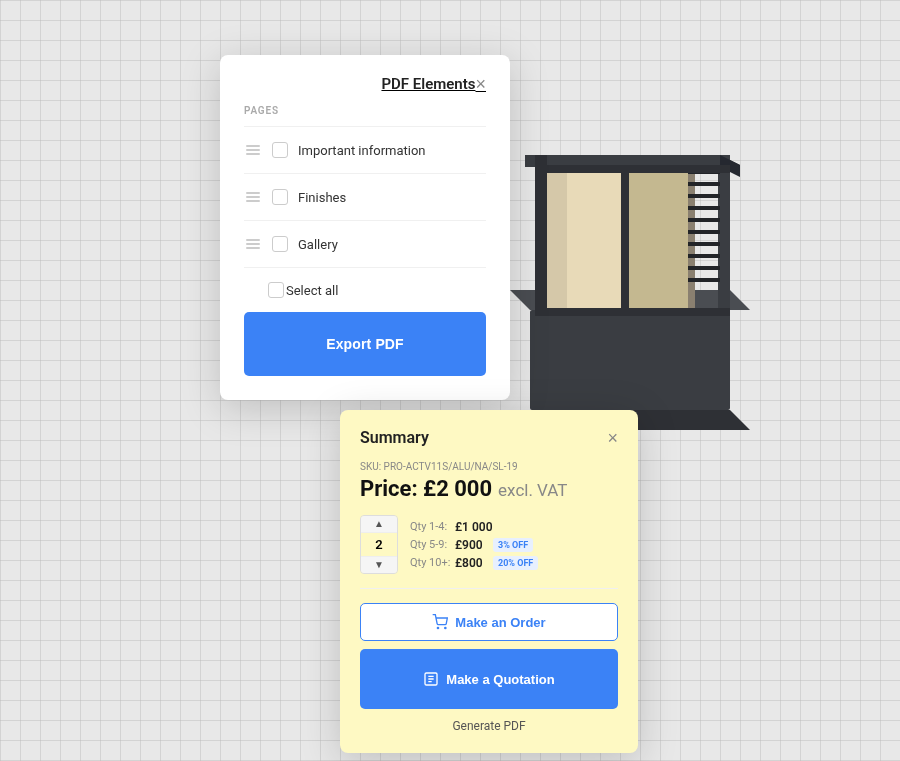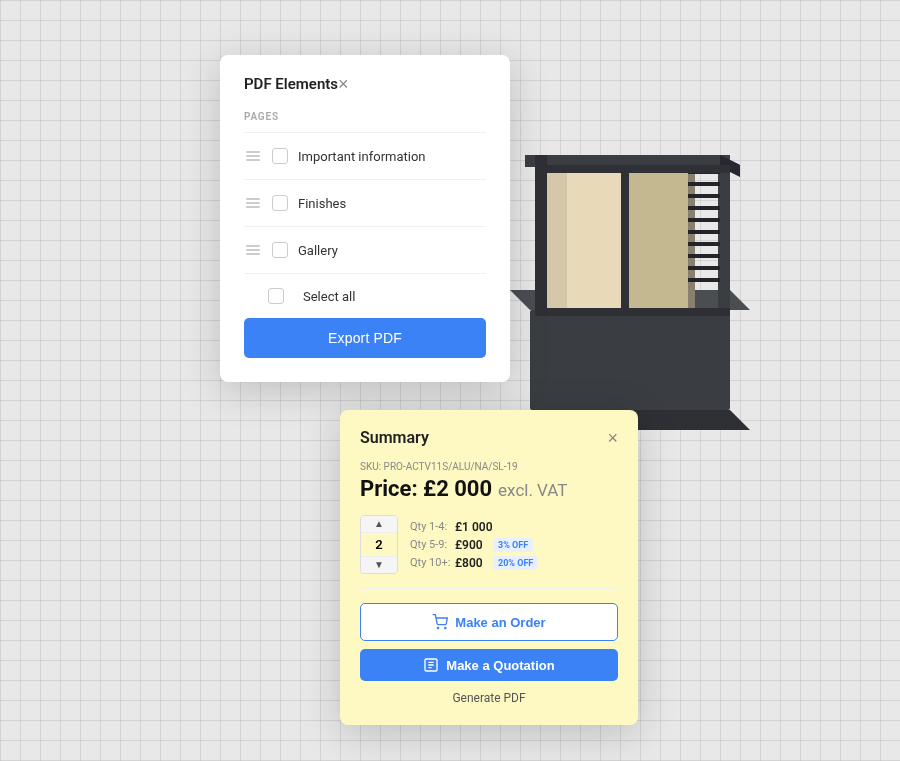--- a/index.html
+++ b/index.html
@@ -26,22 +26,23 @@
       background: #fff;
       border-radius: 8px;
       box-shadow: 0 8px 40px rgba(0,0,0,0.18);
       padding: 20px 24px 24px;
       z-index: 10;
     }
 
     .dialog-header {
       display: flex;
       align-items: center;
-      justify-content: flex-start;
-      margin-bottom: 18px;
+      justify-content: flex-end;
+      margin-bottom: 12px;
+      text-decoration: underline;
     }
 
     .dialog-title {
       font-size: 15px;
       font-weight: 600;
       color: #222;
     }
 
     .close-btn {
       background: none;
@@ -116,37 +117,37 @@
 
     .divider {
       height: 1px;
       background: #f0f0f0;
       margin: 8px 0;
     }
 
     .select-all-row {
       display: flex;
       align-items: center;
-      gap: 19px;
+      gap: 2px;
       padding: 6px 0 14px;
     }
 
     .select-all-row .checkbox-wrap {
       margin-left: 24px;
     }
 
     .export-btn {
       width: 100%;
       background: #3b82f6;
       color: #fff;
       border: none;
       border-radius: 5px;
-      padding: 12px;
+      padding: 24px;
       font-size: 14px;
-      font-weight: 400;
+      font-weight: 700;
       cursor: pointer;
       letter-spacing: 0.01em;
     }
 
     
     .summary-dialog {
       position: absolute;
       top: 410px;
       left: 340px;
       width: 298px;
@@ -287,21 +288,21 @@
       gap: 7px;
       margin-bottom: 8px;
     }
 
     .quotation-btn {
       width: 100%;
       background: #3b82f6;
       color: #fff;
       border: none;
       border-radius: 5px;
-      padding: 8px;
+      padding: 22px;
       font-size: 13px;
       font-weight: 600;
       cursor: pointer;
       display: flex;
       align-items: center;
       justify-content: center;
       gap: 7px;
       margin-bottom: 10px;
     }
 

